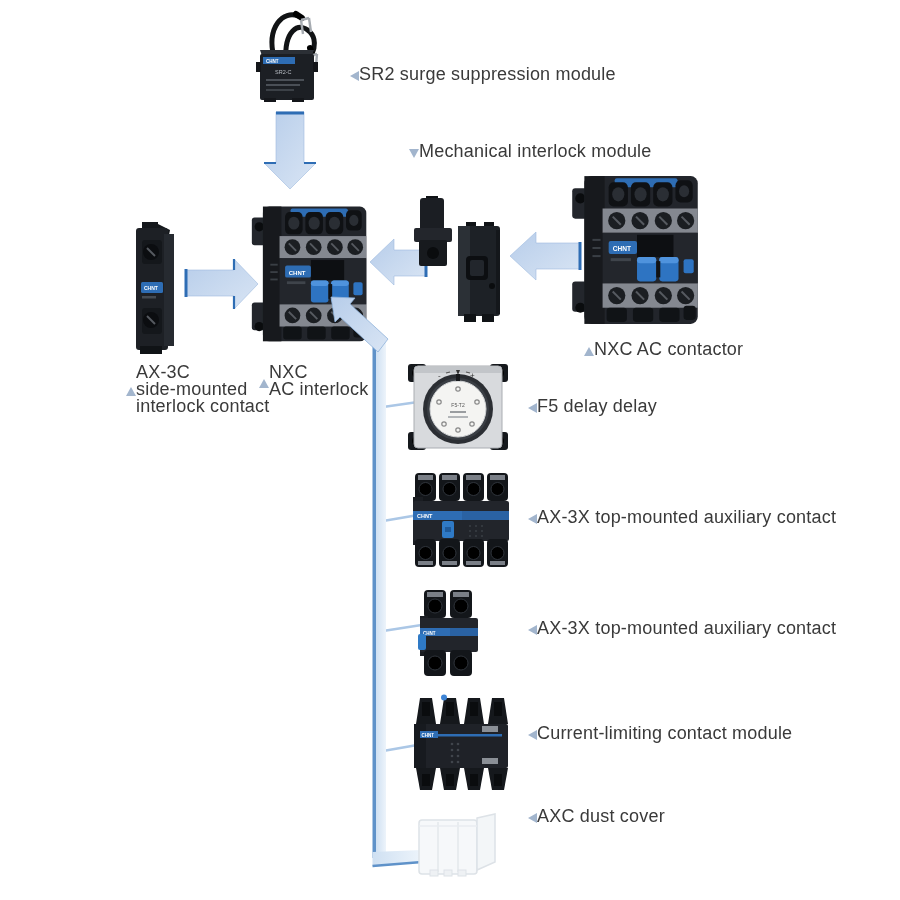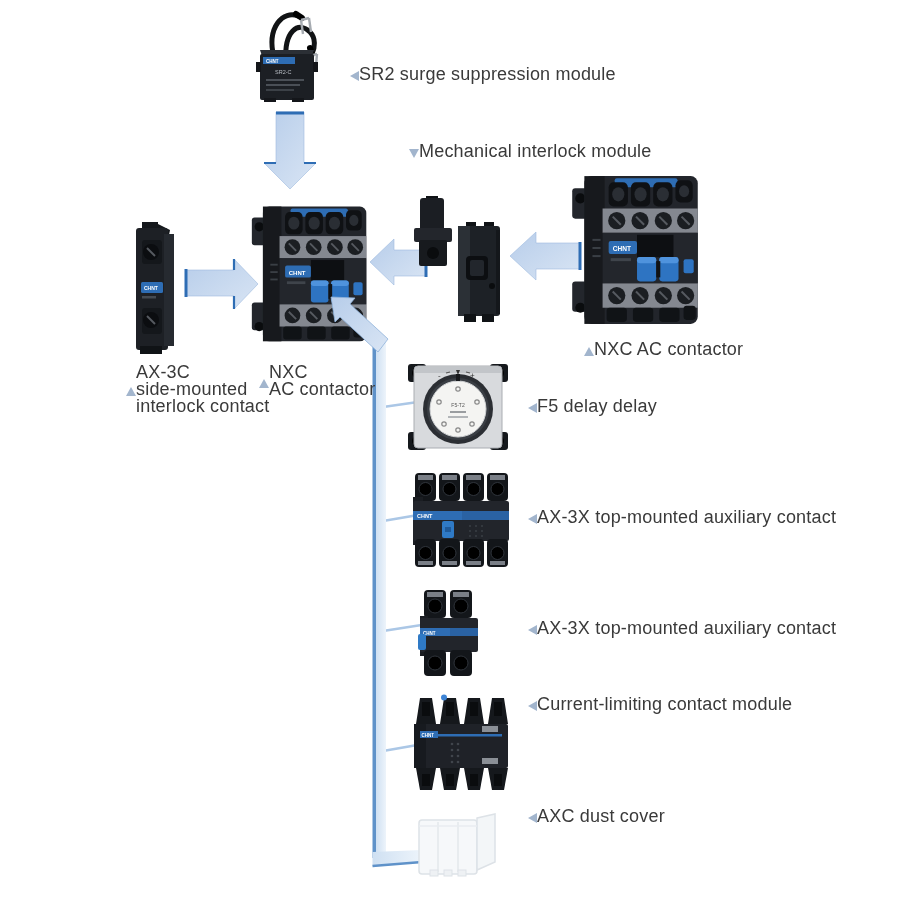--- a/index.html
+++ b/index.html
@@ -435,21 +435,21 @@
       <span style="display:block">AX-3C</span>
       <span style="display:block">side-mounted</span>
       <span style="display:block">interlock contact</span>
     </span>
   </div>
 
   <div class="lbl" style="left:259px;top:364px;">
     <span class="tri tri-up"></span>
     <span class="txt">
       <span style="display:block">NXC</span>
-      <span style="display:block">AC contactor</span>
+      <span style="display:block">AC interlock</span>
     </span>
   </div>
 
   <div class="lbl" style="left:584px;top:329px;margin-top:12px;">
     <span class="tri tri-up"></span>
     <span class="txt">NXC AC contactor</span>
   </div>
 
   <div class="lbl" style="left:528px;top:398px;">
     <span class="tri tri-left"></span>
@@ -459,21 +459,21 @@
   <div class="lbl" style="left:528px;top:509px;">
     <span class="tri tri-left"></span>
     <span class="txt">AX-3X top-mounted auxiliary contact</span>
   </div>
 
   <div class="lbl" style="left:528px;top:620px;">
     <span class="tri tri-left"></span>
     <span class="txt">AX-3X top-mounted auxiliary contact</span>
   </div>
 
-  <div class="lbl" style="left:528px;top:696px;">
+  <div class="lbl" style="left:528px;top:725px;">
     <span class="tri tri-left"></span>
     <span class="txt">Current-limiting contact module</span>
   </div>
 
   <div class="lbl" style="left:528px;top:808px;">
     <span class="tri tri-left"></span>
     <span class="txt">AXC dust cover</span>
   </div>
 
 </div>

